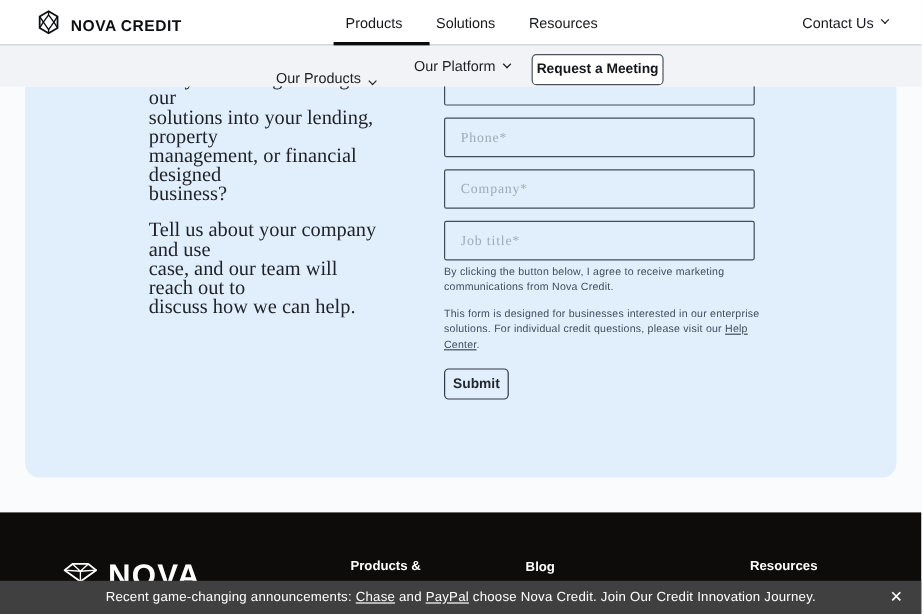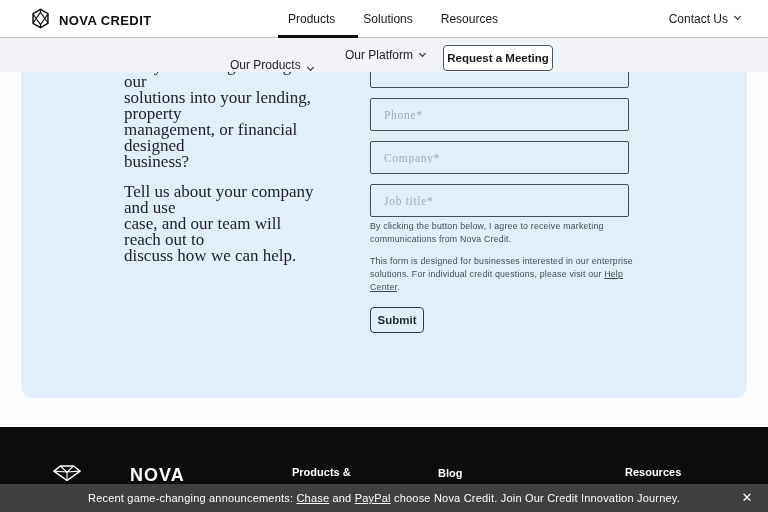--- a/index.html
+++ b/index.html
@@ -45,21 +45,21 @@
   .small-text { position:absolute; left:370px; width:268px; z-index:10; font-size:8.8px;
                 line-height:13px; letter-spacing:0.2px; color:#3f4d59; }
   .small-text a { color:#3f4d59; text-decoration:underline; cursor:pointer; }
   .submit-btn { position:absolute; left:370px; top:307px; width:54px; height:26px; z-index:10;
                 background:transparent; border:1.5px solid #2e3a44; border-radius:4px;
                 font-family:"Liberation Sans",sans-serif; font-size:11.5px; font-weight:bold; color:#1f262e; cursor:pointer; }
 
   
   .footer { position:absolute; left:0; top:427px; width:768px; height:85px; background:#0d0c0a; z-index:5; }
   .footer-brand { position:absolute; left:52px; top:37px; display:flex; align-items:center; gap:8px; }
-  .footer-brand-name { font-size:18px; font-weight:bold; letter-spacing:1px; color:#ffffff;margin-left:40px; }
+  .footer-brand-name { font-size:26px; font-weight:bold; letter-spacing:1px; color:#ffffff; }
   .footer-head { position:absolute; font-size:11px; font-weight:bold; color:#ffffff; cursor:pointer; }
 
   
   .banner { position:absolute; left:0; top:484px; width:768px; height:28px; background:#404040;
             z-index:40; display:flex; align-items:center; justify-content:center; }
   .banner-text { font-size:11px; color:#ffffff; letter-spacing:0.2px; }
   .banner-text span { white-space:pre; }
   .banner-text a { color:#ffffff; text-decoration:underline; cursor:pointer; }
   .banner-close { position:absolute; right:13px; top:6px; width:16px; height:16px; color:#ffffff;
                   font-size:13px; line-height:16px; text-align:center; cursor:pointer; }

